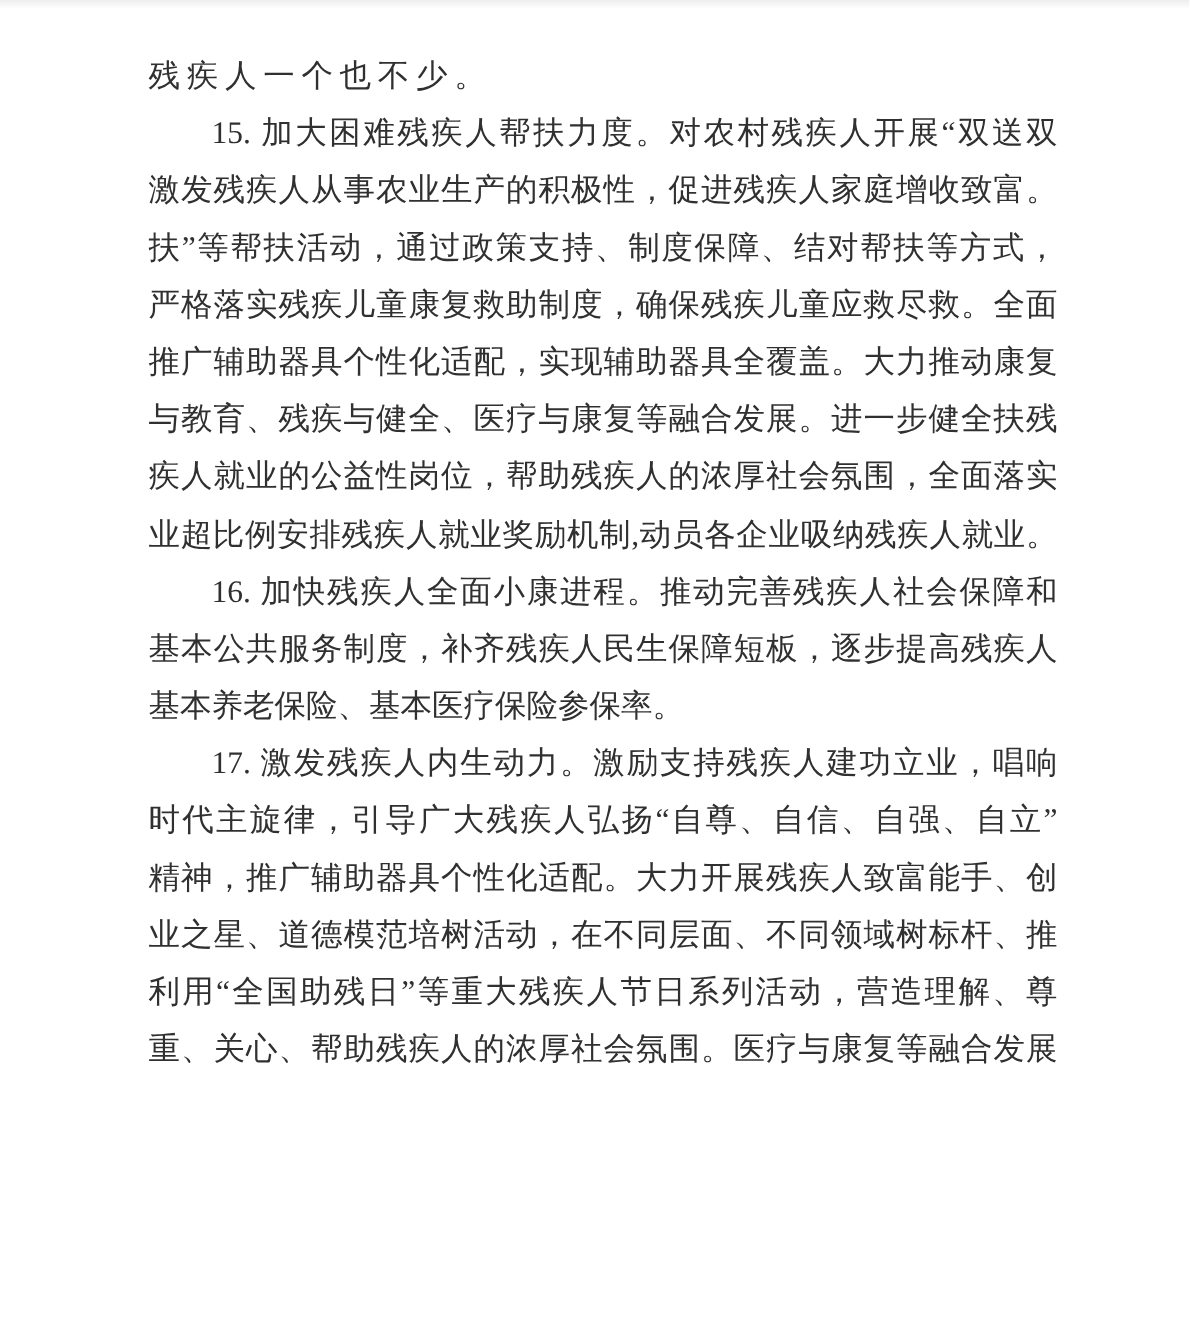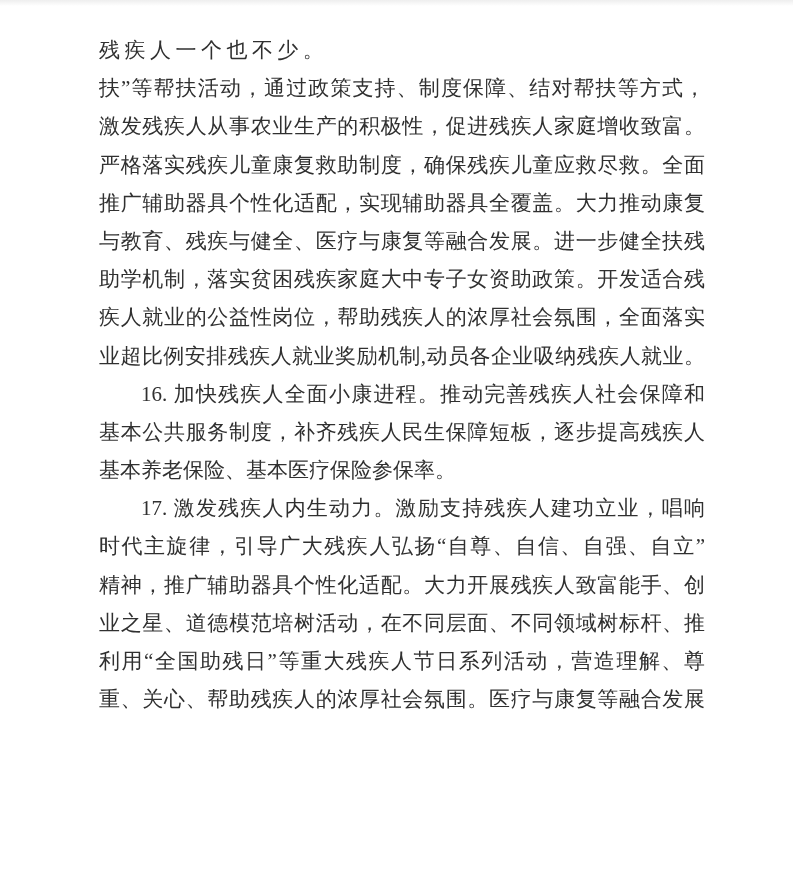--- a/index.html
+++ b/index.html
@@ -50,26 +50,26 @@
 </head>
 <body>
 
 <div class="page">
   <div class="top-edge"></div>
   <main class="text-block">
       <div class="paragraph" style="letter-spacing: 0.28em;">
         <div class="line line--end">残疾人一个也不少。</div>
       </div>
       <div class="paragraph">
+        <div class="line line--indent">15. 加大困难残疾人帮扶力度。对农村残疾人开展“双送双</div>
+        <div class="line">激发残疾人从事农业生产的积极性，促进残疾人家庭增收致富。</div>
         <div class="line">扶”等帮扶活动，通过政策支持、制度保障、结对帮扶等方式，</div>
-        <div class="line">激发残疾人从事农业生产的积极性，促进残疾人家庭增收致富。</div>
         <div class="line">严格落实残疾儿童康复救助制度，确保残疾儿童应救尽救。全面</div>
         <div class="line">推广辅助器具个性化适配，实现辅助器具全覆盖。大力推动康复</div>
         <div class="line">与教育、残疾与健全、医疗与康复等融合发展。进一步健全扶残</div>
-        <div class="line">助学机制，落实贫困残疾家庭大中专子女资助政策。开发适合残</div>
         <div class="line">疾人就业的公益性岗位，帮助残疾人的浓厚社会氛围，全面落实企</div>
         <div class="line">业超比例安排残疾人就业奖励机制,动员各企业吸纳残疾人就业。</div>
       </div>
       <div class="paragraph">
         <div class="line line--indent">16. 加快残疾人全面小康进程。推动完善残疾人社会保障和</div>
         <div class="line">基本公共服务制度，补齐残疾人民生保障短板，逐步提高残疾人</div>
         <div class="line line--end">基本养老保险、基本医疗保险参保率。</div>
       </div>
       <div class="paragraph">
         <div class="line line--indent">17. 激发残疾人内生动力。激励支持残疾人建功立业，唱响</div>

